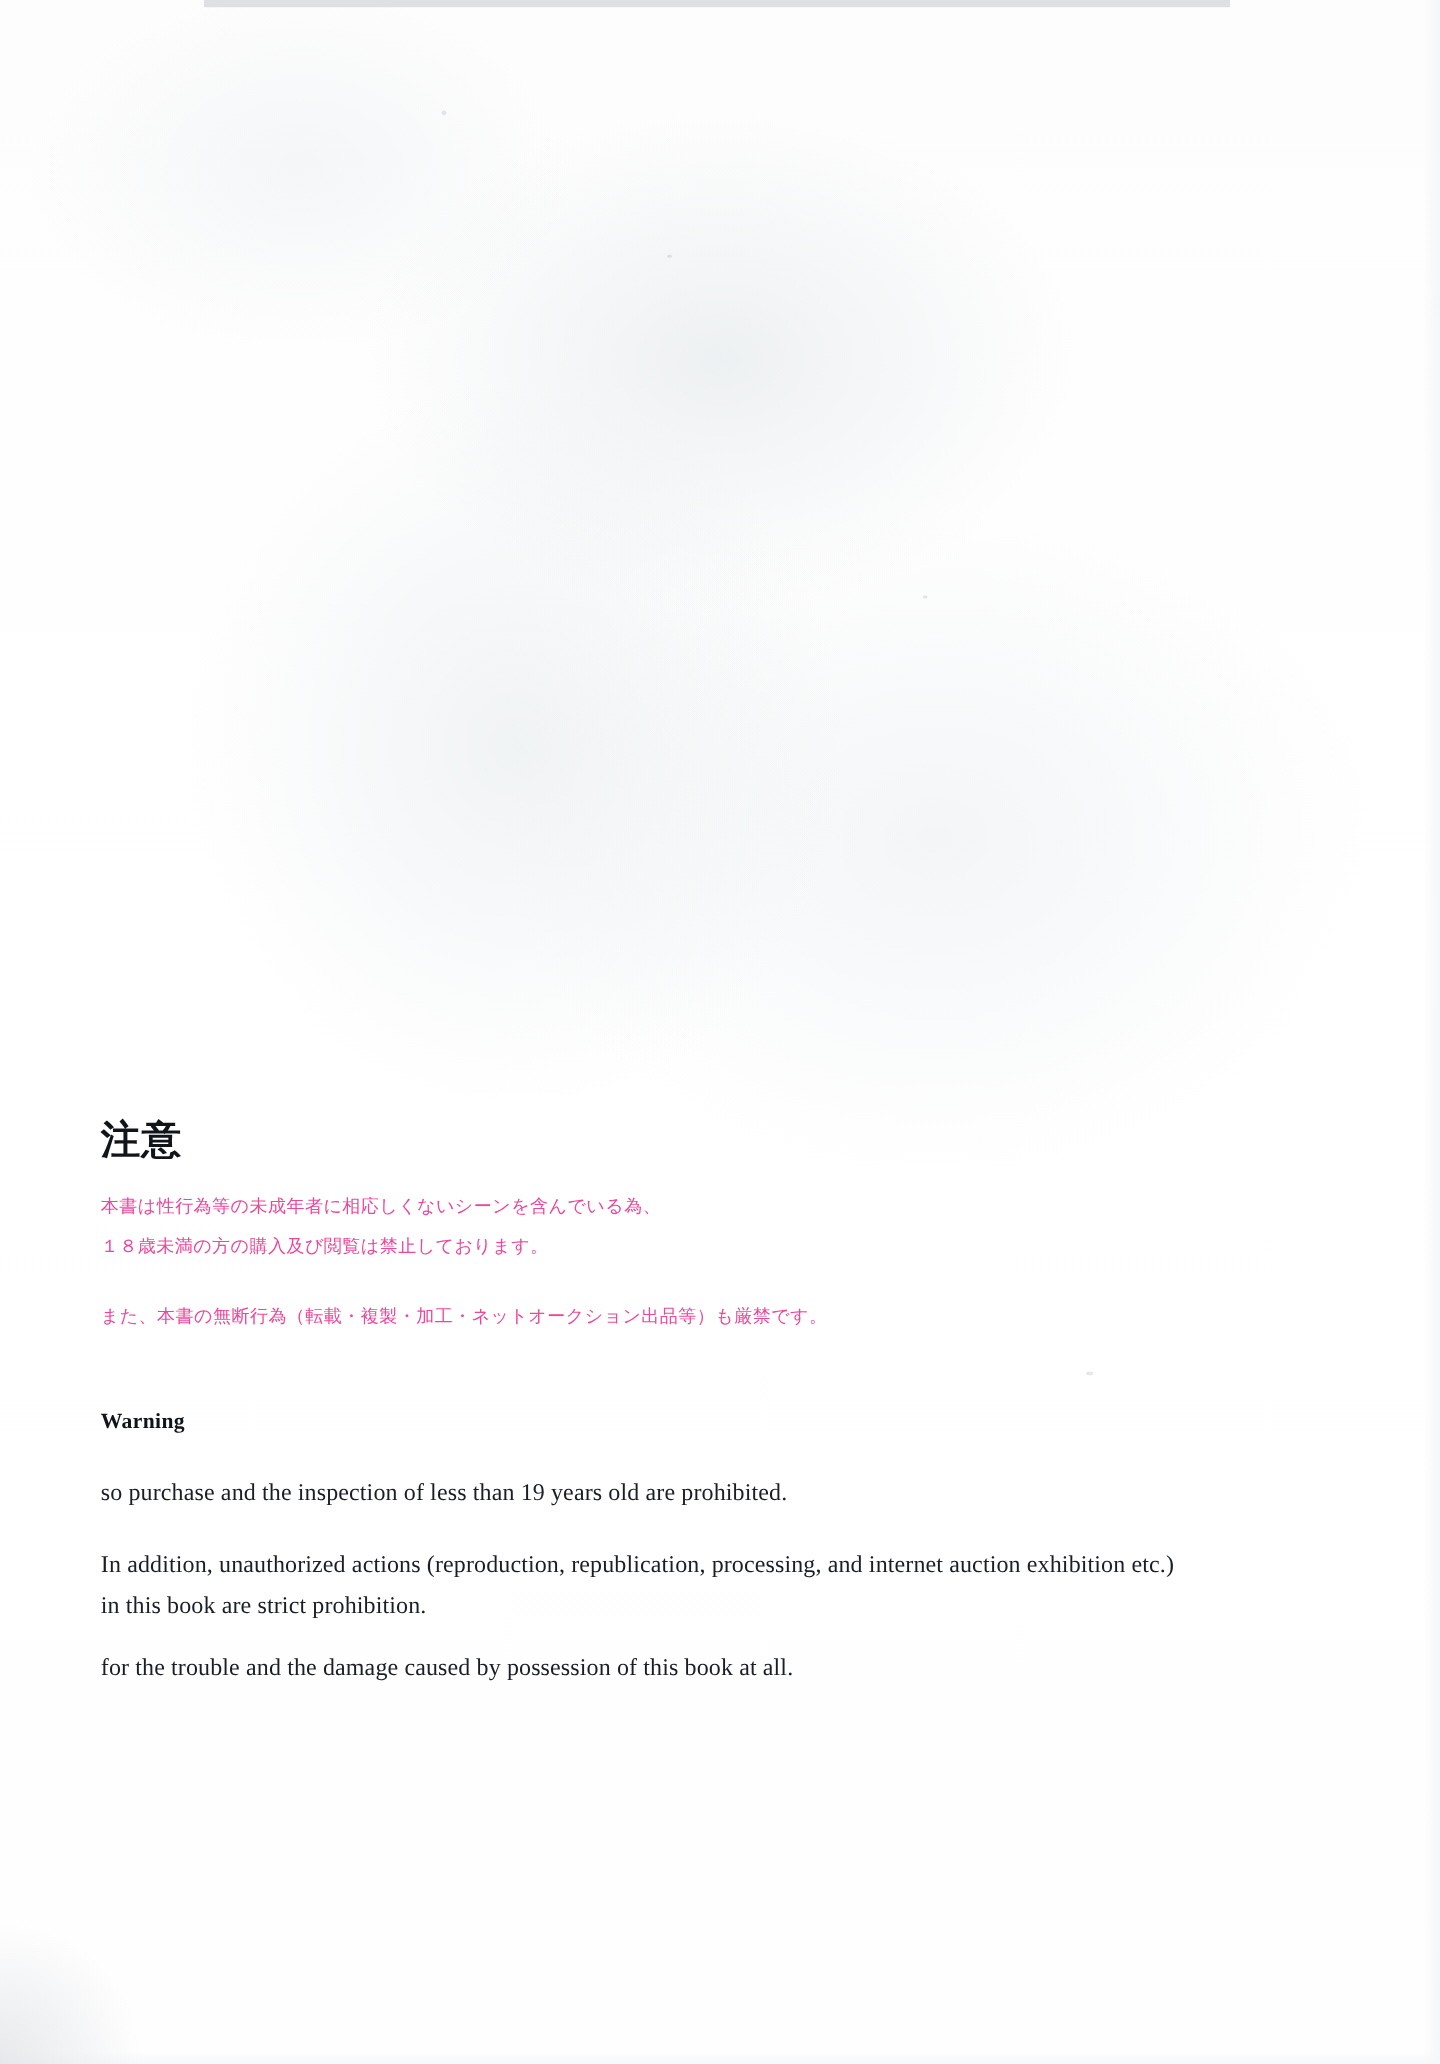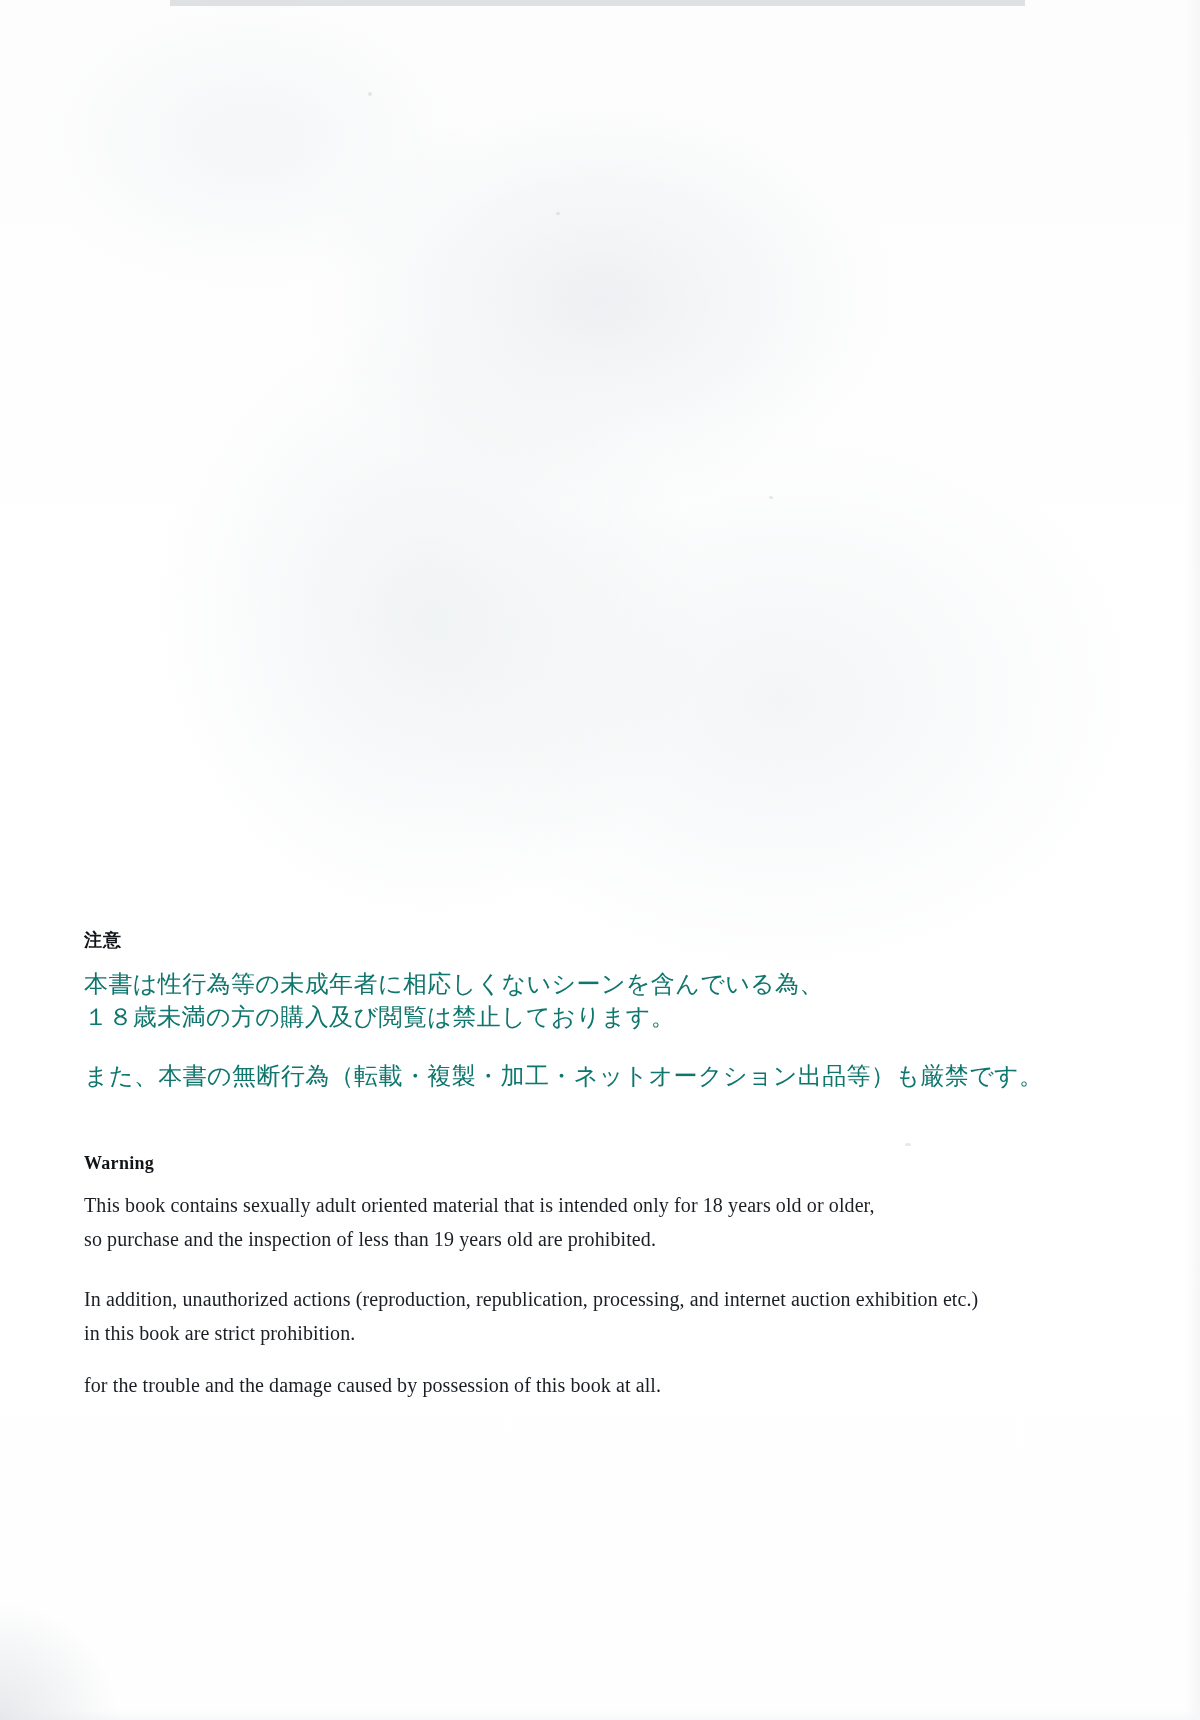--- a/index.html
+++ b/index.html
@@ -79,41 +79,41 @@
     top: 928px;
     width: 1010px;
   }
 
   .heading {
     font-family: "Liberation Serif", serif;
     font-weight: bold;
     color: #111418;
   }
   .heading-jp {
-    font-size: 18px;
+    font-size: 33px;
     letter-spacing: 1px;
     margin: 0 0 16px 0;
   }
   .heading-en {
     font-size: 18px;
     letter-spacing: 0.3px;
     margin: 0 0 14px 0;
   }
 
   .para {
     margin: 0;
     color: #20242a;
   }
   .line-jp {
     font-family: "DejaVu Serif", "Liberation Serif", serif;
-    font-size: 24px;
+    font-size: 15px;
     line-height: 33px;
     letter-spacing: 0.4px;
     white-space: pre;
-    color: #0f766e;
+    color: #ec4899;
   }
   .line-en {
     font-family: "Liberation Serif", serif;
     font-size: 20px;
     line-height: 34px;
     letter-spacing: 0.1px;
     white-space: pre;
     color: #1b1f25;
   }
 
@@ -153,21 +153,21 @@
 
   <p class="para">
     <span class="line-jp">また、本書の無断行為（転載・複製・加工・ネットオークション出品等）も厳禁です。</span><br>
   </p>
 
   <div class="section-gap"></div>
 
   <h2 class="heading heading-en">Warning</h2>
 
   <p class="para">
-    <span class="line-en">This book contains sexually adult oriented material that is intended only for 18 years old or older,</span><br>
+    <br>
     <span class="line-en">so purchase and the inspection of less than 19 years old are prohibited.</span>
   </p>
 
   <div class="block-gap"></div>
 
   <p class="para">
     <span class="line-en">In addition, unauthorized actions (reproduction, republication, processing, and internet auction exhibition etc.)</span><br>
     <span class="line-en">in this book are strict prohibition.</span><br>
     <br>
     <span class="line-en">for the trouble and the damage caused by possession of this book at all.</span>

